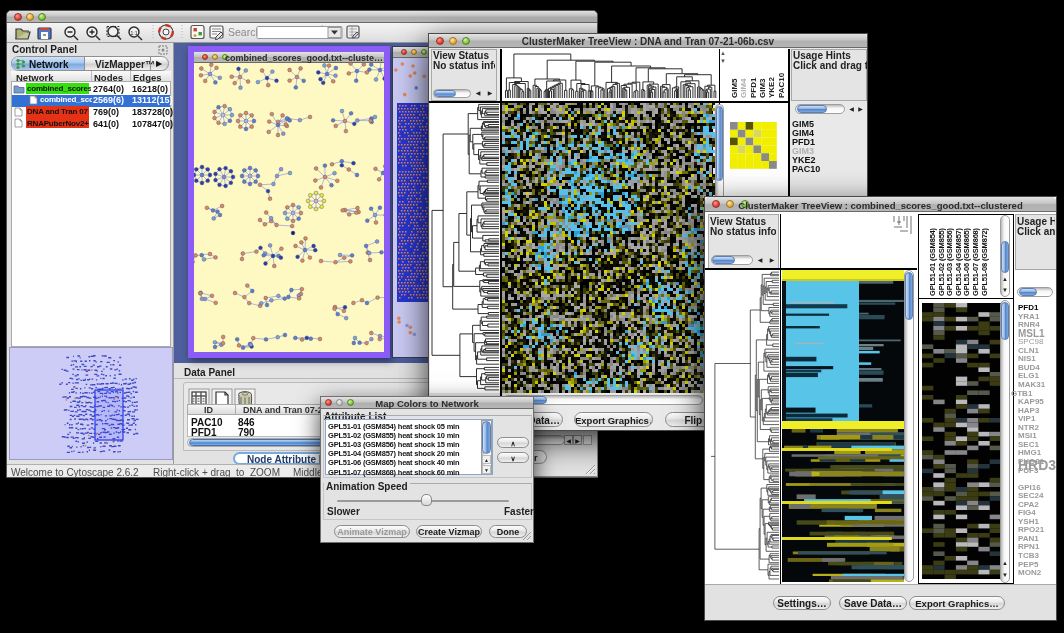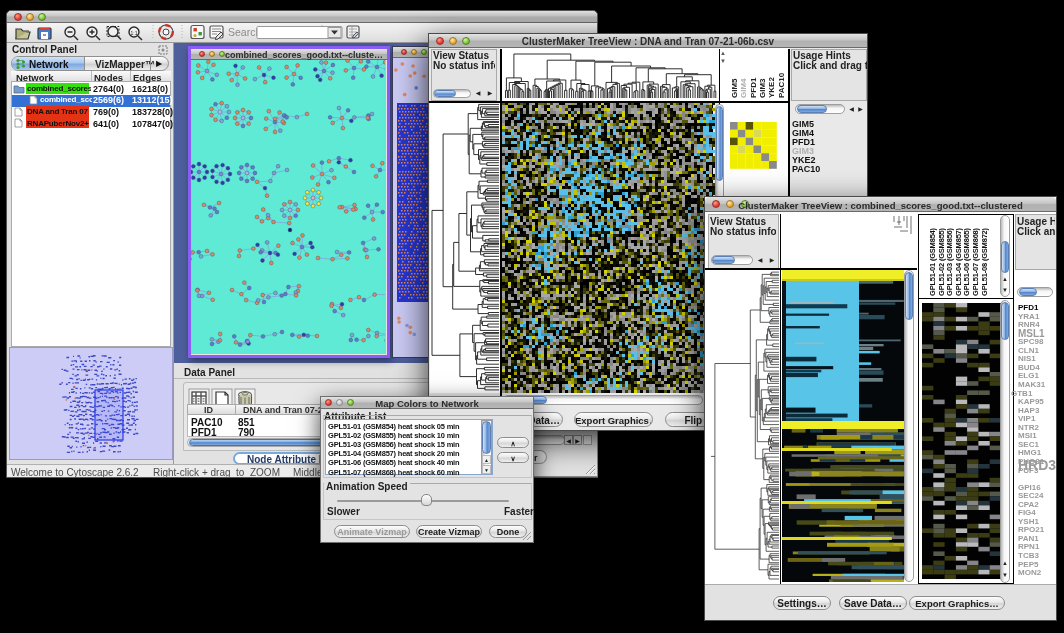--- a/index.html
+++ b/index.html
@@ -146,21 +146,21 @@
         <path d="M51 7c0 0-.5 10 1 11.5 1.5 1.5 9.5 1.5 10.5 0 1.5-1.5 1-11.5 1-11.5" fill="#c8c8a8" stroke="#444"></path>
         <path d="M53 9v8M57 9.5v8M61 9v8" stroke="#666" stroke-width="1"></path>
         <ellipse cx="57" cy="5.8" rx="3" ry="1.2" fill="#e8e8d0" stroke="#555" stroke-width="0.8"></ellipse>
 </svg>
       <div class="abs" style="left:180px;top:393px;width:360px;height:11px;background:linear-gradient(#f6f6f6,#dcdcdc);border:1px solid #aaa"></div>
       <div class="abs" style="left:197px;top:394px;font-size:9px;font-weight:bold;color:#333">ID</div>
       <div class="abs" style="left:228px;top:393px;width:1px;height:11px;background:#aaa"></div>
       <div class="abs nw" style="left:236px;top:394px;font-size:9px;font-weight:bold;color:#333">DNA and Tran 07-21-06…</div>
       <div class="abs" style="left:180px;top:404px;width:360px;height:22px;background:#fff;border:1px solid #bbb;border-top:none"></div>
       <div class="abs" style="left:184px;top:406px;font-size:10px;font-weight:bold;color:#111">PAC10</div>
-      <div class="abs" style="left:231px;top:406px;font-size:10px;color:#111;font-weight:bold">851</div>
+      <div class="abs" style="left:231px;top:406px;font-size:10px;color:#111;font-weight:bold">846</div>
       <div class="abs" style="left:184px;top:416px;font-size:10px;font-weight:bold;color:#111">PFD1</div>
       <div class="abs" style="left:231px;top:416px;font-size:10px;color:#111;font-weight:bold">790</div>
       <div class="abs" style="left:180px;top:427px;width:362px;height:9px;background:linear-gradient(#fdfdfd,#e0e0e0);border:1px solid #aaa;border-radius:6px"></div>
       <div class="abs" style="left:182px;top:428px;width:340px;height:7px;background:linear-gradient(#bcd6f2,#76a8e2 45%,#4a82cc 55%,#86b0e4);border:1px solid #4a72a8;border-radius:6px"></div>
       <div class="abs" style="left:226px;top:441px;width:150px;height:13px;background:#fff;border:2px solid #77aade;border-radius:8px"></div>
       <div class="abs nw" style="left:240px;top:443px;font-size:10px;font-weight:bold;color:#223a66">Node Attribute Brows</div>
       <div class="abs" style="left:2px;top:336px;width:164px;height:113px;background:#ccccf6;border:1px solid #9a9ac0;overflow:hidden">
         <svg class="abs" style="left:0;top:0" width="164" height="113" viewBox="8 346 164 113">
           <path fill="#2c3ac0" fill-opacity="0.9" d="M64.4 354.8h2.7v1.4h-2.7zM71.0 353.7h1.0v1.4h-1.0zM75.4 353.3h2.7v1.4h-2.7zM77.6 355.2h1.1v1.4h-1.1zM86.4 354.0h1.7v1.4h-1.7zM88.6 353.7h3.1v1.4h-3.1zM90.8 353.1h2.8v1.4h-2.8zM99.6 353.2h2.1v1.4h-2.1zM101.8 353.3h2.9v1.4h-2.9zM106.2 355.0h3.1v1.4h-3.1zM117.2 354.8h2.0v1.4h-2.0zM69.4 358.4h1.8v1.4h-1.8zM71.6 358.2h3.2v1.4h-3.2zM73.8 359.0h1.2v1.4h-1.2zM78.2 358.6h2.1v1.4h-2.1zM82.6 358.6h2.3v1.4h-2.3zM87.0 358.1h1.4v1.4h-1.4zM91.4 358.0h2.3v1.4h-2.3zM93.6 359.3h1.1v1.4h-1.1zM98.0 358.9h2.5v1.4h-2.5zM104.6 359.7h3.2v1.4h-3.2zM111.2 357.9h1.8v1.4h-1.8zM115.6 359.3h1.2v1.4h-1.2zM68.6 362.5h1.6v1.4h-1.6zM70.8 361.9h1.4v1.4h-1.4zM73.0 364.2h3.0v1.4h-3.0zM77.4 364.1h1.6v1.4h-1.6zM79.6 361.8h2.6v1.4h-2.6zM81.8 363.7h2.8v1.4h-2.8zM88.4 363.9h2.3v1.4h-2.3zM90.6 362.4h2.2v1.4h-2.2zM95.0 364.1h2.5v1.4h-2.5zM97.2 363.4h2.3v1.4h-2.3zM103.8 364.1h1.9v1.4h-1.9zM108.2 362.0h1.2v1.4h-1.2zM110.4 362.1h2.0v1.4h-2.0zM117.0 362.6h2.2v1.4h-2.2zM59.5 366.7h1.4v1.4h-1.4zM61.7 367.6h2.6v1.4h-2.6zM63.9 368.4h2.6v1.4h-2.6zM70.5 366.4h2.0v1.4h-2.0zM74.9 366.9h2.6v1.4h-2.6zM79.3 367.2h1.1v1.4h-1.1zM81.5 367.0h3.0v1.4h-3.0zM83.7 368.6h2.2v1.4h-2.2zM85.9 367.5h2.3v1.4h-2.3zM92.5 367.6h2.5v1.4h-2.5zM94.7 368.3h1.1v1.4h-1.1zM99.1 368.7h1.7v1.4h-1.7zM101.3 366.4h1.2v1.4h-1.2zM107.9 366.3h2.4v1.4h-2.4zM112.3 367.2h2.1v1.4h-2.1zM114.5 366.4h1.5v1.4h-1.5zM116.7 368.0h1.5v1.4h-1.5zM70.3 371.7h1.5v1.4h-1.5zM72.5 373.2h2.4v1.4h-2.4zM74.7 372.0h2.1v1.4h-2.1zM83.5 372.4h2.7v1.4h-2.7zM92.3 371.7h3.0v1.4h-3.0zM94.5 373.2h2.8v1.4h-2.8zM98.9 371.5h1.7v1.4h-1.7zM101.1 372.1h1.3v1.4h-1.3zM103.3 373.1h1.7v1.4h-1.7zM107.7 373.1h1.2v1.4h-1.2zM112.1 372.4h1.7v1.4h-1.7zM116.5 371.6h3.1v1.4h-3.1zM67.5 375.7h2.5v1.4h-2.5zM69.7 376.2h1.6v1.4h-1.6zM74.1 376.8h2.0v1.4h-2.0zM76.3 376.2h1.4v1.4h-1.4zM78.5 377.7h1.4v1.4h-1.4zM80.7 377.6h2.8v1.4h-2.8zM82.9 376.5h1.0v1.4h-1.0zM85.1 377.0h2.3v1.4h-2.3zM87.3 376.6h1.0v1.4h-1.0zM89.5 376.4h1.7v1.4h-1.7zM93.9 377.2h1.3v1.4h-1.3zM98.3 375.7h1.1v1.4h-1.1zM100.5 375.8h2.2v1.4h-2.2zM111.5 375.5h2.3v1.4h-2.3zM120.3 377.3h1.1v1.4h-1.1zM122.5 376.4h2.4v1.4h-2.4zM126.9 376.1h1.6v1.4h-1.6zM129.1 377.5h2.4v1.4h-2.4zM131.3 376.5h1.1v1.4h-1.1zM133.5 375.9h1.4v1.4h-1.4zM57.3 381.5h2.1v1.4h-2.1zM59.5 380.0h1.3v1.4h-1.3zM63.9 381.5h1.9v1.4h-1.9zM66.1 379.9h2.2v1.4h-2.2zM70.5 380.6h1.1v1.4h-1.1zM72.7 380.2h2.4v1.4h-2.4zM74.9 380.2h2.1v1.4h-2.1zM83.7 381.7h1.5v1.4h-1.5zM88.1 382.2h3.0v1.4h-3.0zM90.3 382.1h3.1v1.4h-3.1zM94.7 381.3h1.8v1.4h-1.8zM96.9 381.4h2.7v1.4h-2.7zM99.1 381.1h3.0v1.4h-3.0zM103.5 381.1h3.2v1.4h-3.2zM107.9 380.7h2.9v1.4h-2.9zM110.1 380.2h1.9v1.4h-1.9zM112.3 380.7h2.8v1.4h-2.8zM114.5 380.8h1.1v1.4h-1.1zM116.7 381.4h1.1v1.4h-1.1zM118.9 382.1h1.2v1.4h-1.2zM121.1 381.0h3.0v1.4h-3.0zM123.3 380.8h1.5v1.4h-1.5zM125.5 381.6h2.7v1.4h-2.7zM127.7 380.8h1.6v1.4h-1.6zM129.9 380.4h2.1v1.4h-2.1zM132.1 379.8h2.0v1.4h-2.0zM69.1 386.7h2.6v1.4h-2.6zM71.3 384.3h1.9v1.4h-1.9zM73.5 385.7h2.3v1.4h-2.3zM77.9 386.1h1.5v1.4h-1.5zM82.3 385.2h1.1v1.4h-1.1zM86.7 385.2h2.0v1.4h-2.0zM88.9 386.0h2.3v1.4h-2.3zM93.3 384.9h1.8v1.4h-1.8zM95.5 386.6h2.7v1.4h-2.7zM97.7 386.5h2.9v1.4h-2.9zM99.9 385.8h1.7v1.4h-1.7zM102.1 384.9h2.8v1.4h-2.8zM104.3 384.8h1.7v1.4h-1.7zM106.5 386.0h2.1v1.4h-2.1zM108.7 385.1h2.5v1.4h-2.5zM110.9 384.7h1.8v1.4h-1.8zM113.1 386.0h1.1v1.4h-1.1zM115.3 386.5h1.3v1.4h-1.3zM117.5 386.1h1.0v1.4h-1.0zM119.7 385.5h2.0v1.4h-2.0zM124.1 385.8h2.4v1.4h-2.4zM126.3 386.1h1.8v1.4h-1.8zM128.5 385.5h2.0v1.4h-2.0zM130.7 384.3h2.7v1.4h-2.7zM132.9 384.8h2.0v1.4h-2.0zM66.9 390.0h1.2v1.4h-1.2zM69.1 389.6h2.8v1.4h-2.8zM71.3 388.9h1.5v1.4h-1.5zM73.5 390.3h1.3v1.4h-1.3zM77.9 390.1h1.2v1.4h-1.2zM80.1 390.7h1.9v1.4h-1.9zM82.3 390.1h2.5v1.4h-2.5zM84.5 390.2h1.5v1.4h-1.5zM86.7 390.2h1.4v1.4h-1.4zM88.9 390.4h2.1v1.4h-2.1zM91.1 389.5h1.7v1.4h-1.7zM95.5 388.8h2.7v1.4h-2.7zM97.7 390.7h3.0v1.4h-3.0zM99.9 391.1h1.4v1.4h-1.4zM102.1 390.7h3.1v1.4h-3.1zM104.3 389.2h2.2v1.4h-2.2zM106.5 390.4h2.5v1.4h-2.5zM108.7 388.9h2.8v1.4h-2.8zM110.9 389.6h1.2v1.4h-1.2zM113.1 389.1h2.7v1.4h-2.7zM115.3 390.4h1.2v1.4h-1.2zM117.5 389.7h1.5v1.4h-1.5zM121.9 390.3h2.5v1.4h-2.5zM124.1 389.7h2.2v1.4h-2.2zM126.3 389.5h2.1v1.4h-2.1zM128.5 391.0h1.4v1.4h-1.4zM130.7 388.8h1.4v1.4h-1.4zM132.9 389.6h2.9v1.4h-2.9zM60.3 394.4h2.4v1.4h-2.4zM62.5 394.2h2.2v1.4h-2.2zM64.7 395.3h2.3v1.4h-2.3zM66.9 394.1h2.1v1.4h-2.1zM73.5 395.2h2.5v1.4h-2.5zM75.7 395.4h3.1v1.4h-3.1zM77.9 394.1h3.2v1.4h-3.2zM80.1 393.7h3.1v1.4h-3.1zM82.3 393.9h2.4v1.4h-2.4zM84.5 394.8h2.7v1.4h-2.7zM86.7 395.4h2.7v1.4h-2.7zM91.1 394.5h3.2v1.4h-3.2zM93.3 395.7h2.1v1.4h-2.1zM95.5 394.9h1.9v1.4h-1.9zM97.7 394.2h1.3v1.4h-1.3zM99.9 393.5h1.0v1.4h-1.0zM102.1 393.4h2.7v1.4h-2.7zM104.3 394.5h1.2v1.4h-1.2zM106.5 395.0h2.0v1.4h-2.0zM108.7 395.1h1.9v1.4h-1.9zM110.9 395.0h1.8v1.4h-1.8zM113.1 393.9h3.2v1.4h-3.2zM115.3 395.0h1.7v1.4h-1.7zM119.7 395.6h1.8v1.4h-1.8zM121.9 395.3h2.4v1.4h-2.4zM124.1 393.3h2.7v1.4h-2.7zM126.3 394.1h1.4v1.4h-1.4zM128.5 395.3h1.1v1.4h-1.1zM130.7 394.6h2.3v1.4h-2.3zM68.2 399.7h1.4v1.4h-1.4zM70.4 398.5h3.0v1.4h-3.0zM72.6 398.7h1.5v1.4h-1.5zM74.8 399.6h2.9v1.4h-2.9zM77.0 398.6h1.5v1.4h-1.5zM79.2 399.9h2.0v1.4h-2.0zM83.6 400.0h3.1v1.4h-3.1zM85.8 399.7h2.5v1.4h-2.5zM88.0 400.2h2.4v1.4h-2.4zM94.6 399.0h2.6v1.4h-2.6zM99.0 398.1h2.2v1.4h-2.2zM101.2 397.8h2.6v1.4h-2.6zM103.4 399.3h1.3v1.4h-1.3zM105.6 400.1h1.1v1.4h-1.1zM110.0 398.7h2.3v1.4h-2.3zM112.2 398.9h1.9v1.4h-1.9zM114.4 398.5h1.4v1.4h-1.4zM116.6 397.9h1.5v1.4h-1.5zM121.0 398.5h1.9v1.4h-1.9zM123.2 399.1h1.8v1.4h-1.8zM125.4 397.9h2.2v1.4h-2.2zM127.6 398.4h1.4v1.4h-1.4zM129.8 399.8h1.6v1.4h-1.6zM132.0 399.7h2.0v1.4h-2.0zM134.2 399.3h1.7v1.4h-1.7zM67.7 403.8h2.7v1.4h-2.7zM72.1 404.7h2.5v1.4h-2.5zM74.3 402.5h3.0v1.4h-3.0zM76.5 404.1h1.6v1.4h-1.6zM78.7 402.9h2.2v1.4h-2.2zM80.9 403.9h2.9v1.4h-2.9zM83.1 403.0h1.3v1.4h-1.3zM87.5 404.0h2.2v1.4h-2.2zM89.7 404.7h2.2v1.4h-2.2zM91.9 403.3h1.5v1.4h-1.5zM94.1 403.9h2.5v1.4h-2.5zM96.3 403.3h2.5v1.4h-2.5zM98.5 403.2h1.6v1.4h-1.6zM100.7 404.7h2.5v1.4h-2.5zM105.1 403.5h2.9v1.4h-2.9zM107.3 402.4h3.0v1.4h-3.0zM109.5 403.1h1.8v1.4h-1.8zM111.7 403.9h1.1v1.4h-1.1zM116.1 403.1h1.4v1.4h-1.4zM118.3 404.2h1.5v1.4h-1.5zM120.5 404.1h2.3v1.4h-2.3zM122.7 404.6h1.2v1.4h-1.2zM124.9 404.4h2.1v1.4h-2.1zM127.1 403.2h1.4v1.4h-1.4zM129.3 402.4h2.0v1.4h-2.0zM131.5 403.7h1.4v1.4h-1.4zM133.7 403.3h2.0v1.4h-2.0zM61.8 407.3h2.5v1.4h-2.5zM64.0 407.0h1.4v1.4h-1.4zM66.2 407.7h1.3v1.4h-1.3zM68.4 408.7h2.2v1.4h-2.2zM70.6 408.6h1.2v1.4h-1.2zM72.8 409.2h2.7v1.4h-2.7zM75.0 407.6h1.6v1.4h-1.6zM77.2 407.0h1.7v1.4h-1.7zM79.4 408.8h2.4v1.4h-2.4zM81.6 408.8h2.9v1.4h-2.9zM83.8 406.9h2.4v1.4h-2.4zM86.0 407.4h2.6v1.4h-2.6zM88.2 408.7h1.6v1.4h-1.6zM90.4 409.1h2.7v1.4h-2.7zM92.6 407.6h1.8v1.4h-1.8zM99.2 408.7h1.8v1.4h-1.8zM101.4 407.9h1.6v1.4h-1.6zM105.8 408.4h1.6v1.4h-1.6zM112.4 409.2h2.7v1.4h-2.7zM114.6 407.4h1.5v1.4h-1.5zM116.8 408.1h1.3v1.4h-1.3zM121.2 408.1h2.4v1.4h-2.4zM125.6 409.0h2.1v1.4h-2.1zM127.8 408.8h1.3v1.4h-1.3zM130.0 409.2h3.1v1.4h-3.1zM132.2 407.3h1.9v1.4h-1.9zM134.4 407.2h1.5v1.4h-1.5zM67.7 412.7h2.3v1.4h-2.3zM69.9 413.6h2.2v1.4h-2.2zM72.1 412.7h1.2v1.4h-1.2zM74.3 413.6h3.2v1.4h-3.2zM76.5 411.9h2.8v1.4h-2.8zM78.7 412.1h1.8v1.4h-1.8zM80.9 412.9h2.1v1.4h-2.1zM83.1 411.6h2.2v1.4h-2.2zM87.5 412.0h2.3v1.4h-2.3zM89.7 413.5h2.6v1.4h-2.6zM91.9 412.8h1.6v1.4h-1.6zM94.1 412.0h2.6v1.4h-2.6zM96.3 412.7h1.3v1.4h-1.3zM98.5 411.9h1.1v1.4h-1.1zM102.9 413.2h2.2v1.4h-2.2zM107.3 413.2h2.5v1.4h-2.5zM109.5 412.4h1.8v1.4h-1.8zM111.7 412.5h1.6v1.4h-1.6zM113.9 411.9h2.9v1.4h-2.9zM116.1 411.6h1.5v1.4h-1.5zM118.3 412.9h2.4v1.4h-2.4zM122.7 412.5h2.2v1.4h-2.2zM124.9 411.6h3.0v1.4h-3.0zM127.1 412.9h1.1v1.4h-1.1zM129.3 413.6h1.5v1.4h-1.5zM131.5 413.6h1.4v1.4h-1.4zM67.8 416.8h1.8v1.4h-1.8zM72.2 416.3h1.8v1.4h-1.8zM76.6 416.6h2.9v1.4h-2.9zM78.8 416.4h2.9v1.4h-2.9zM81.0 417.2h2.4v1.4h-2.4zM83.2 416.5h2.4v1.4h-2.4zM85.4 417.3h1.0v1.4h-1.0zM87.6 416.1h2.8v1.4h-2.8zM89.8 417.1h2.0v1.4h-2.0zM94.2 417.4h2.0v1.4h-2.0zM96.4 417.0h2.9v1.4h-2.9zM98.6 418.1h2.1v1.4h-2.1zM103.0 418.1h1.6v1.4h-1.6zM105.2 416.4h1.0v1.4h-1.0zM107.4 415.9h2.5v1.4h-2.5zM109.6 416.6h2.6v1.4h-2.6zM111.8 416.8h2.6v1.4h-2.6zM114.0 417.8h2.1v1.4h-2.1zM116.2 417.8h3.1v1.4h-3.1zM118.4 417.3h2.1v1.4h-2.1zM120.6 418.0h1.2v1.4h-1.2zM125.0 417.1h2.9v1.4h-2.9zM129.4 416.0h3.2v1.4h-3.2zM131.6 417.8h2.3v1.4h-2.3zM133.8 416.7h2.7v1.4h-2.7zM62.6 421.9h1.0v1.4h-1.0zM64.8 420.5h1.7v1.4h-1.7zM67.0 422.0h1.4v1.4h-1.4zM69.2 422.0h1.5v1.4h-1.5zM73.6 421.2h2.4v1.4h-2.4zM75.8 420.3h1.2v1.4h-1.2zM78.0 421.5h3.0v1.4h-3.0zM80.2 422.0h1.3v1.4h-1.3zM84.6 422.4h2.7v1.4h-2.7zM89.0 421.1h2.4v1.4h-2.4zM93.4 421.8h2.4v1.4h-2.4zM100.0 421.1h1.4v1.4h-1.4zM102.2 420.9h2.6v1.4h-2.6zM104.4 421.0h2.0v1.4h-2.0zM106.6 422.7h2.0v1.4h-2.0zM108.8 421.8h3.0v1.4h-3.0zM111.0 421.9h1.2v1.4h-1.2zM115.4 421.6h2.6v1.4h-2.6zM117.6 421.0h2.9v1.4h-2.9zM119.8 422.4h2.7v1.4h-2.7zM124.2 420.6h2.9v1.4h-2.9zM126.4 422.4h2.0v1.4h-2.0zM128.6 422.3h2.4v1.4h-2.4zM130.8 420.5h2.0v1.4h-2.0zM133.0 422.1h1.4v1.4h-1.4zM66.8 425.0h2.0v1.4h-2.0zM69.0 425.1h2.2v1.4h-2.2zM73.4 425.5h2.0v1.4h-2.0zM75.6 426.9h1.6v1.4h-1.6zM77.8 426.2h1.8v1.4h-1.8zM80.0 426.0h1.7v1.4h-1.7zM82.2 425.8h1.7v1.4h-1.7zM86.6 426.4h1.9v1.4h-1.9zM88.8 425.2h2.2v1.4h-2.2zM91.0 426.4h2.2v1.4h-2.2zM99.8 425.9h3.1v1.4h-3.1zM102.0 427.1h2.0v1.4h-2.0zM108.6 425.3h1.3v1.4h-1.3zM110.8 424.9h2.5v1.4h-2.5zM113.0 425.6h3.2v1.4h-3.2zM115.2 425.0h2.0v1.4h-2.0zM119.6 427.1h2.3v1.4h-2.3zM121.8 426.7h1.5v1.4h-1.5zM124.0 425.6h2.0v1.4h-2.0zM126.2 427.1h3.1v1.4h-3.1zM132.8 426.8h1.1v1.4h-1.1zM65.2 431.7h2.0v1.4h-2.0zM67.4 429.8h1.3v1.4h-1.3zM74.0 430.2h3.1v1.4h-3.1zM78.4 430.5h2.9v1.4h-2.9zM80.6 431.4h2.2v1.4h-2.2zM82.8 430.4h2.8v1.4h-2.8zM85.0 429.8h1.8v1.4h-1.8zM87.2 430.7h3.1v1.4h-3.1zM91.6 430.7h1.8v1.4h-1.8zM93.8 431.4h1.0v1.4h-1.0zM96.0 431.7h2.4v1.4h-2.4zM98.2 430.1h1.6v1.4h-1.6zM100.4 429.6h3.2v1.4h-3.2zM102.6 429.9h3.0v1.4h-3.0zM104.8 429.3h2.6v1.4h-2.6zM107.0 431.5h2.7v1.4h-2.7zM111.4 430.6h1.2v1.4h-1.2zM113.6 429.3h1.7v1.4h-1.7zM115.8 430.0h2.0v1.4h-2.0zM118.0 429.3h1.1v1.4h-1.1zM120.2 429.3h3.2v1.4h-3.2zM124.6 430.0h2.3v1.4h-2.3zM131.2 431.5h1.9v1.4h-1.9zM133.4 430.8h2.9v1.4h-2.9zM59.8 434.0h2.3v1.4h-2.3zM62.0 434.3h1.8v1.4h-1.8zM64.2 434.8h2.6v1.4h-2.6zM68.6 434.4h3.1v1.4h-3.1zM70.8 435.7h1.9v1.4h-1.9zM73.0 434.9h2.2v1.4h-2.2zM75.2 435.1h1.5v1.4h-1.5zM79.6 436.2h3.1v1.4h-3.1zM81.8 435.0h1.2v1.4h-1.2zM86.2 435.7h2.7v1.4h-2.7zM88.4 434.1h2.3v1.4h-2.3zM90.6 434.5h2.1v1.4h-2.1zM95.0 436.0h1.5v1.4h-1.5zM97.2 434.5h2.8v1.4h-2.8zM101.6 434.3h2.0v1.4h-2.0zM110.4 436.0h3.0v1.4h-3.0zM114.8 434.6h2.3v1.4h-2.3zM73.4 438.5h1.7v1.4h-1.7zM75.6 439.0h1.3v1.4h-1.3zM80.0 440.6h3.0v1.4h-3.0zM84.4 439.4h1.6v1.4h-1.6zM91.0 440.3h1.2v1.4h-1.2zM93.2 438.7h3.0v1.4h-3.0zM97.6 440.3h2.3v1.4h-2.3zM102.0 440.2h2.0v1.4h-2.0zM104.2 440.4h1.7v1.4h-1.7zM110.8 438.5h1.8v1.4h-1.8zM115.2 438.3h1.4v1.4h-1.4zM117.4 438.4h3.2v1.4h-3.2zM65.3 443.6h2.5v1.4h-2.5zM67.5 445.0h2.5v1.4h-2.5zM69.7 443.8h1.1v1.4h-1.1zM74.1 444.4h1.3v1.4h-1.3zM78.5 444.1h1.1v1.4h-1.1zM80.7 442.9h1.2v1.4h-1.2zM85.1 444.8h2.0v1.4h-2.0zM87.3 444.7h1.9v1.4h-1.9zM91.7 445.2h2.2v1.4h-2.2zM98.3 444.0h1.1v1.4h-1.1zM100.5 443.5h3.1v1.4h-3.1zM107.1 443.1h2.7v1.4h-2.7zM109.3 443.9h2.6v1.4h-2.6zM111.5 443.6h2.9v1.4h-2.9zM115.9 443.1h2.8v1.4h-2.8zM64.8 449.7h3.2v1.4h-3.2zM69.2 448.8h1.2v1.4h-1.2zM71.4 448.6h1.1v1.4h-1.1zM75.8 449.7h2.8v1.4h-2.8zM80.2 449.6h1.3v1.4h-1.3zM84.6 449.0h1.4v1.4h-1.4zM86.8 447.6h1.2v1.4h-1.2zM91.2 447.6h2.9v1.4h-2.9zM97.8 448.9h2.3v1.4h-2.3zM100.0 448.4h3.1v1.4h-3.1zM106.6 447.3h1.6v1.4h-1.6zM111.0 449.0h2.6v1.4h-2.6zM115.4 449.2h1.9v1.4h-1.9zM117.6 448.9h1.4v1.4h-1.4z"></path>
           <circle cx="112.4" cy="397.2" r="0.9" fill="#d07040" fill-opacity="0.8"></circle>
@@ -178,21 +178,21 @@
           <circle cx="104.2" cy="440.4" r="0.9" fill="#d07040" fill-opacity="0.8"></circle>
           <circle cx="73.2" cy="396.3" r="0.9" fill="#d07040" fill-opacity="0.8"></circle>
           <rect x="93" y="388" width="28" height="50" fill="#4050ff" fill-opacity="0.15" stroke="#2838e8" stroke-width="1.2"></rect>
         </svg>
       </div>
       <div class="abs" style="left:0;top:453px;width:100%;height:15px;background:#ececec;border-top:1px solid #b0b0b0"></div>
       <div class="abs" style="left:4px;top:456px;font-size:10px;color:#4a4a4a">Welcome to Cytoscape 2.6.2</div>
       <div class="abs" style="left:146px;top:456px;font-size:10px;color:#4a4a4a">Right-click + drag&nbsp; to&nbsp; ZOOM</div>
       <div class="abs" style="left:286px;top:456px;font-size:10px;color:#4a4a4a">Middle-</div>
     </div>
-    <div class="abs" style="left:188px;top:46px;width:202px;height:312px;background:#5eead4;border:3px solid #8b5cf6;overflow:hidden;box-shadow:2px 3px 8px rgba(0,0,20,.45)">
+    <div class="abs" style="left:188px;top:46px;width:202px;height:312px;background:#fef9c3;border:6px solid #8b5cf6;overflow:hidden;box-shadow:2px 3px 8px rgba(0,0,20,.45)">
       <svg class="abs" style="left:0;top:0" width="200" height="310" viewBox="189 47 200 310">
         <g clip-path="url(#cw2)">
           <clipPath id="cw2">
             <rect x="189" y="57" width="194" height="295"></rect>
           </clipPath>
           <path stroke="#8c9ade" stroke-width="0.7" fill="none" d="M205.0 69.0L214.8 72.8M205.0 69.0L210.4 77.4M205.0 69.0L200.2 75.9M205.0 69.0L195.9 70.3M205.0 69.0L196.3 63.5M205.0 69.0L206.3 59.7M205.0 69.0L211.5 62.8M235.0 72.0L243.1 76.5M235.0 72.0L235.5 82.7M235.0 72.0L229.7 78.1M235.0 72.0L226.7 71.7M235.0 72.0L233.5 63.8M235.0 72.0L240.8 65.5M262.0 73.0L271.5 75.7M262.0 73.0L263.2 80.2M262.0 73.0L252.9 77.1M262.0 73.0L257.1 65.5M262.0 73.0L267.4 66.6M292.0 72.0L298.7 75.8M292.0 72.0L290.8 82.4M292.0 72.0L284.6 75.6M292.0 72.0L284.6 65.0M292.0 72.0L295.6 63.4M322.0 69.0L330.5 70.7M322.0 69.0L328.2 76.3M322.0 69.0L318.2 77.8M322.0 69.0L315.5 74.2M322.0 69.0L313.3 67.4M322.0 69.0L319.4 60.4M322.0 69.0L324.0 60.6M322.0 69.0L330.9 63.0M352.0 66.0L361.9 67.4M352.0 66.0L351.2 75.7M352.0 66.0L343.8 68.4M352.0 66.0L345.6 58.6M352.0 66.0L358.8 59.4M375.0 65.0L384.9 67.2M375.0 65.0L379.6 73.7M375.0 65.0L371.0 74.5M375.0 65.0L364.4 64.6M375.0 65.0L366.2 59.6M375.0 65.0L376.2 55.2M375.0 65.0L383.1 60.3M218.0 110.0L227.0 110.0M218.0 110.0L224.9 115.8M218.0 110.0L219.6 118.9M218.0 110.0L213.5 117.8M218.0 110.0L209.5 113.1M218.0 110.0L209.5 106.9M218.0 110.0L213.5 102.2M218.0 110.0L219.6 101.1M218.0 110.0L224.9 104.2M227.0 110.0L224.9 115.8M224.9 115.8L219.6 118.9M219.6 118.9L213.5 117.8M213.5 117.8L209.5 113.1M209.5 113.1L209.5 106.9M209.5 106.9L213.5 102.2M213.5 102.2L219.6 101.1M219.6 101.1L224.9 104.2M224.9 104.2L227.0 110.0M241.0 116.0L249.0 116.0M241.0 116.0L246.7 121.7M241.0 116.0L241.0 124.0M241.0 116.0L235.3 121.7M241.0 116.0L233.0 116.0M241.0 116.0L235.3 110.3M241.0 116.0L241.0 108.0M241.0 116.0L246.7 110.3M249.0 116.0L246.7 121.7M246.7 121.7L241.0 124.0M241.0 124.0L235.3 121.7M235.3 121.7L233.0 116.0M233.0 116.0L235.3 110.3M235.3 110.3L241.0 108.0M241.0 108.0L246.7 110.3M246.7 110.3L249.0 116.0M273.0 120.0L281.9 121.0M273.0 120.0L278.3 128.7M273.0 120.0L273.0 130.0M273.0 120.0L263.7 126.9M273.0 120.0L264.2 116.6M273.0 120.0L266.8 109.1M273.0 120.0L277.6 110.4M273.0 120.0L283.0 113.9M305.0 112.0L294.9 115.1M294.9 115.1L281.9 113.3M281.9 113.3L273.1 116.8M273.1 116.8L284.7 115.4M281.9 113.3L280.7 119.5M340.0 116.0L349.3 118.8M340.0 116.0L340.9 126.1M340.0 116.0L330.7 120.9M340.0 116.0L328.1 115.3M340.0 116.0L337.0 106.0M340.0 116.0L346.1 108.3M370.0 112.0L366.7 116.9M366.7 116.9L366.4 113.5M366.4 113.5L352.3 115.4M352.3 115.4L365.7 115.8M197.0 170.0L205.0 170.0M197.0 170.0L202.7 175.7M197.0 170.0L197.0 178.0M197.0 170.0L191.3 175.7M197.0 170.0L189.0 170.0M197.0 170.0L191.3 164.3M197.0 170.0L197.0 162.0M197.0 170.0L202.7 164.3M205.0 170.0L202.7 175.7M202.7 175.7L197.0 178.0M197.0 178.0L191.3 175.7M191.3 175.7L189.0 170.0M189.0 170.0L191.3 164.3M191.3 164.3L197.0 162.0M197.0 162.0L202.7 164.3M202.7 164.3L205.0 170.0M219.0 172.0L228.0 172.0M219.0 172.0L225.9 177.8M219.0 172.0L220.6 180.9M219.0 172.0L214.5 179.8M219.0 172.0L210.5 175.1M219.0 172.0L210.5 168.9M219.0 172.0L214.5 164.2M219.0 172.0L220.6 163.1M219.0 172.0L225.9 166.2M228.0 172.0L225.9 177.8M225.9 177.8L220.6 180.9M220.6 180.9L214.5 179.8M214.5 179.8L210.5 175.1M210.5 175.1L210.5 168.9M210.5 168.9L214.5 164.2M214.5 164.2L220.6 163.1M220.6 163.1L225.9 166.2M225.9 166.2L228.0 172.0M245.0 171.0L253.0 171.0M245.0 171.0L250.7 176.7M245.0 171.0L245.0 179.0M245.0 171.0L239.3 176.7M245.0 171.0L237.0 171.0M245.0 171.0L239.3 165.3M245.0 171.0L245.0 163.0M245.0 171.0L250.7 165.3M253.0 171.0L250.7 176.7M250.7 176.7L245.0 179.0M245.0 179.0L239.3 176.7M239.3 176.7L237.0 171.0M237.0 171.0L239.3 165.3M239.3 165.3L245.0 163.0M245.0 163.0L250.7 165.3M250.7 165.3L253.0 171.0M285.0 168.0L272.0 171.0M272.0 171.0L276.1 164.2M272.0 171.0L268.4 179.0M268.4 179.0L255.0 179.8M255.0 179.8L263.0 186.1M263.0 186.1L265.0 193.7M320.0 172.0L332.3 175.8M320.0 172.0L326.5 180.2M320.0 172.0L316.0 182.5M320.0 172.0L310.3 175.5M320.0 172.0L311.1 163.5M320.0 172.0L319.9 160.6M320.0 172.0L329.5 168.2M352.0 170.0L343.8 164.5M343.8 164.5L336.8 160.3M336.8 160.3L336.8 156.2M336.8 156.2L327.0 159.3M336.8 156.2L348.5 158.2M378.0 168.0L386.7 168.1M378.0 168.0L374.1 174.3M378.0 168.0L370.5 163.8M378.0 168.0L380.3 161.2M215.0 210.0L208.7 213.4M208.7 213.4L212.5 206.6M212.5 206.6L201.9 202.8M201.9 202.8L208.0 205.4M208.0 205.4L217.1 201.0M255.0 215.0L259.9 219.3M259.9 219.3L266.2 216.1M266.2 216.1L271.5 220.0M271.5 220.0L287.2 221.1M271.5 220.0L266.1 213.2M266.1 213.2L261.2 207.5M288.0 208.0L296.0 208.0M288.0 208.0L293.7 213.7M288.0 208.0L288.0 216.0M288.0 208.0L282.3 213.7M288.0 208.0L280.0 208.0M288.0 208.0L282.3 202.3M288.0 208.0L288.0 200.0M288.0 208.0L293.7 202.3M296.0 208.0L293.7 213.7M293.7 213.7L288.0 216.0M288.0 216.0L282.3 213.7M282.3 213.7L280.0 208.0M280.0 208.0L282.3 202.3M282.3 202.3L288.0 200.0M288.0 200.0L293.7 202.3M293.7 202.3L296.0 208.0M311.0 196.0L319.0 196.0M311.0 196.0L316.7 201.7M311.0 196.0L311.0 204.0M311.0 196.0L305.3 201.7M311.0 196.0L303.0 196.0M311.0 196.0L305.3 190.3M311.0 196.0L311.0 188.0M311.0 196.0L316.7 190.3M319.0 196.0L316.7 201.7M316.7 201.7L311.0 204.0M311.0 204.0L305.3 201.7M305.3 201.7L303.0 196.0M303.0 196.0L305.3 190.3M305.3 190.3L311.0 188.0M311.0 188.0L316.7 190.3M316.7 190.3L319.0 196.0M340.0 205.0L352.5 203.0M340.0 205.0L353.6 207.0M353.6 207.0L337.7 205.3M337.7 205.3L344.2 209.4M344.2 209.4L351.3 207.6M370.0 210.0L380.7 210.1M370.0 210.0L371.0 217.5M370.0 210.0L362.3 215.7M370.0 210.0L366.1 203.7M370.0 210.0L374.9 202.7M205.0 249.0L190.6 250.4M190.6 250.4L187.6 256.9M205.0 249.0L210.5 252.4M210.5 252.4L199.0 254.4M199.0 254.4L196.7 250.2M237.0 254.0L237.8 248.5M237.8 248.5L251.4 246.6M251.4 246.6L255.5 242.8M255.5 242.8L260.2 248.5M260.2 248.5L273.6 250.8M268.0 251.0L275.9 252.7M268.0 251.0L269.3 261.0M268.0 251.0L260.5 258.5M268.0 251.0L258.7 250.3M268.0 251.0L265.1 240.4M268.0 251.0L276.4 243.7M300.0 245.0L310.3 245.2M300.0 245.0L304.9 252.6M300.0 245.0L297.4 255.6M300.0 245.0L292.6 251.8M300.0 245.0L290.5 241.0M300.0 245.0L296.4 237.4M300.0 245.0L300.5 233.4M300.0 245.0L308.6 241.0M335.0 250.0L347.1 250.4M347.1 250.4L339.2 252.8M339.2 252.8L330.5 257.2M330.5 257.2L345.4 256.4M330.5 257.2L316.0 256.0M365.0 255.0L362.8 247.6M362.8 247.6L361.1 240.9M361.1 240.9L372.1 236.5M361.1 240.9L364.2 248.1M364.2 248.1L376.5 247.3M200.0 294.0L210.7 297.8M200.0 294.0L207.0 290.8M207.0 290.8L195.6 287.8M195.6 287.8L196.9 293.8M196.9 293.8L195.3 288.4M230.0 288.0L239.4 292.1M239.4 292.1L244.2 298.1M244.2 298.1L255.1 300.8M239.4 292.1L247.3 286.0M247.3 286.0L242.3 280.6M262.0 300.0L260.7 293.0M260.7 293.0L273.4 290.9M273.4 290.9L279.7 293.6M279.7 293.6L266.4 295.3M266.4 295.3L256.2 298.3M296.0 289.0L296.9 284.1M296.9 284.1L286.4 285.0M296.9 284.1L293.8 290.5M286.4 285.0L283.4 292.0M283.4 292.0L294.1 293.4M330.0 302.0L338.9 305.9M338.9 305.9L340.0 302.2M340.0 302.2L329.5 303.7M329.5 303.7L332.7 309.1M332.7 309.1L341.2 313.1M362.0 298.0L357.0 295.2M362.0 298.0L372.6 292.6M372.6 292.6L387.1 292.6M387.1 292.6L389.3 284.9M357.0 295.2L348.4 297.9M210.0 342.0L216.3 339.8M216.3 339.8L209.9 337.3M209.9 337.3L218.0 338.3M218.0 338.3L218.2 331.9M245.0 339.0L238.0 342.7M238.0 342.7L246.6 341.5M246.6 341.5L234.0 340.4M234.0 340.4L232.2 334.3M280.0 330.0L272.7 332.2M272.7 332.2L261.0 334.4M261.0 334.4L248.3 333.1M248.3 333.1L245.8 339.7M315.0 334.0L301.8 332.8M301.8 332.8L290.3 332.9M290.3 332.9L297.1 334.6M297.1 334.6L305.8 333.7M350.0 333.0L348.8 338.0M350.0 333.0L354.6 337.7M354.6 337.7L361.6 338.1M361.6 338.1L366.4 334.1M375.0 331.0L386.6 332.4M386.6 332.4L374.7 334.1M375.0 331.0L366.3 328.0M386.6 332.4L384.6 338.4"></path>
           <circle cx="214.8" cy="72.8" r="1.9" fill="#8898dc" stroke="#44486a" stroke-width="0.4"></circle>
           <circle cx="210.4" cy="77.4" r="1.9" fill="#5b7fd0" stroke="#44486a" stroke-width="0.4"></circle>
           <circle cx="200.2" cy="75.9" r="1.9" fill="#e0875c" stroke="#44486a" stroke-width="0.4"></circle>
           <circle cx="195.9" cy="70.3" r="1.9" fill="#e0875c" stroke="#44486a" stroke-width="0.4"></circle>
@@ -1051,21 +1051,21 @@
       <div class="arrbtn" style="left:296px;top:362px;width:8px">▲</div>
       <div class="arrbtn" style="left:296px;top:374px;width:8px">▼</div>
       <div class="abs" style="left:310px;top:17px;width:42px;height:56px;background:#e4e4e4;border:1px solid #a8a8a8"></div>
       <div class="abs nw" style="left:312px;top:20px;width:38px;font-size:10px;font-weight:bold;color:#222;line-height:10px">Usage Hi<br>Click an</div>
       <div class="sbtrack" style="left:312px;top:90px;width:36px;height:10px"></div>
       <div class="sbthumb" style="left:314px;top:91px;width:18px;height:8px"></div>
       <div class="abs" style="left:313px;top:107.0px;font-size:8px;font-weight:bold;color:#000;line-height:8px">PFD1</div>
       <div class="abs" style="left:313px;top:115.5px;font-size:8px;font-weight:bold;color:#9a9a9a;line-height:8px">YRA1</div>
       <div class="abs" style="left:313px;top:124.1px;font-size:8px;font-weight:bold;color:#9a9a9a;line-height:8px">RNR4</div>
       <div class="abs" style="left:313px;top:132.7px;font-size:10px;font-weight:bold;color:#9a9a9a;line-height:8px">MSL1</div>
-      <div class="abs" style="left:313px;top:141.2px;font-size:8px;font-weight:bold;color:#9a9a9a;line-height:8px">SPC98</div>
+      <div class="abs" style="left:313px;top:141.2px;font-size:8px;font-weight:normal;color:#9a9a9a;line-height:8px">SPC98</div>
       <div class="abs" style="left:313px;top:149.8px;font-size:8px;font-weight:bold;color:#9a9a9a;line-height:8px">CLN1</div>
       <div class="abs" style="left:313px;top:158.3px;font-size:8px;font-weight:bold;color:#9a9a9a;line-height:8px">NIS1</div>
       <div class="abs" style="left:313px;top:166.9px;font-size:8px;font-weight:bold;color:#9a9a9a;line-height:8px">BUD4</div>
       <div class="abs" style="left:313px;top:175.4px;font-size:8px;font-weight:bold;color:#9a9a9a;line-height:8px">ELG1</div>
       <div class="abs" style="left:313px;top:183.9px;font-size:8px;font-weight:bold;color:#9a9a9a;line-height:8px">MAK31</div>
       <div class="abs" style="left:306px;top:192.5px;font-size:8px;font-weight:bold;color:#9a9a9a;line-height:8px">GTB1</div>
       <div class="abs" style="left:313px;top:201.1px;font-size:8px;font-weight:bold;color:#9a9a9a;line-height:8px">KAP95</div>
       <div class="abs" style="left:313px;top:209.6px;font-size:8px;font-weight:bold;color:#9a9a9a;line-height:8px">HAP3</div>
       <div class="abs" style="left:313px;top:218.2px;font-size:8px;font-weight:bold;color:#9a9a9a;line-height:8px">VIP1</div>
       <div class="abs" style="left:313px;top:226.7px;font-size:8px;font-weight:bold;color:#9a9a9a;line-height:8px">NTR2</div>

